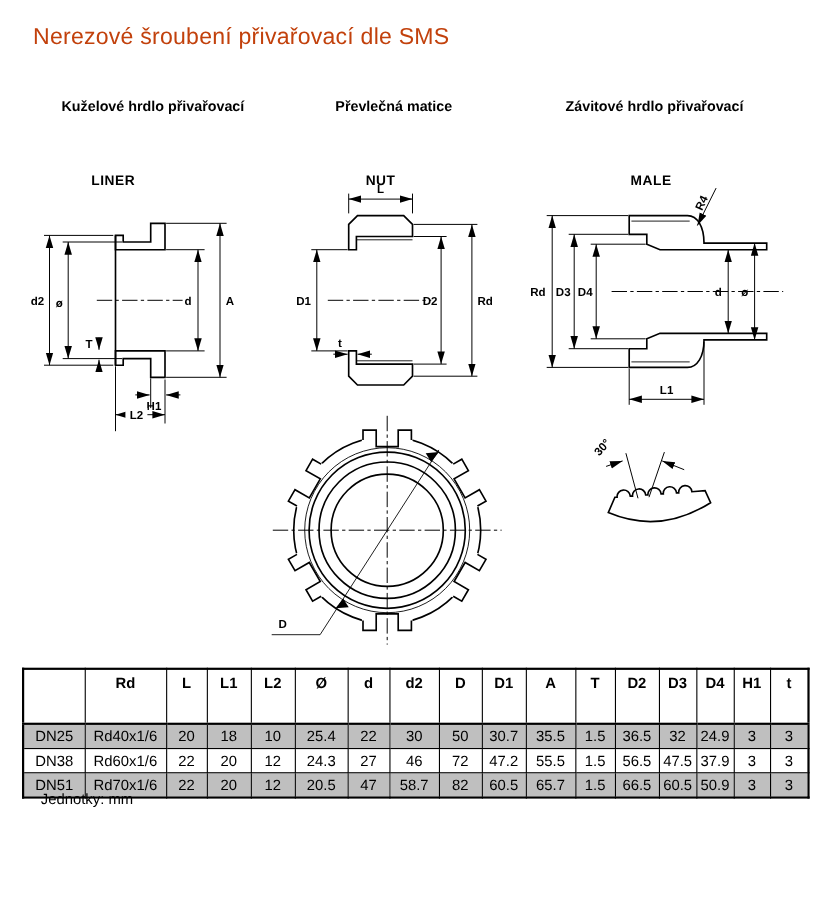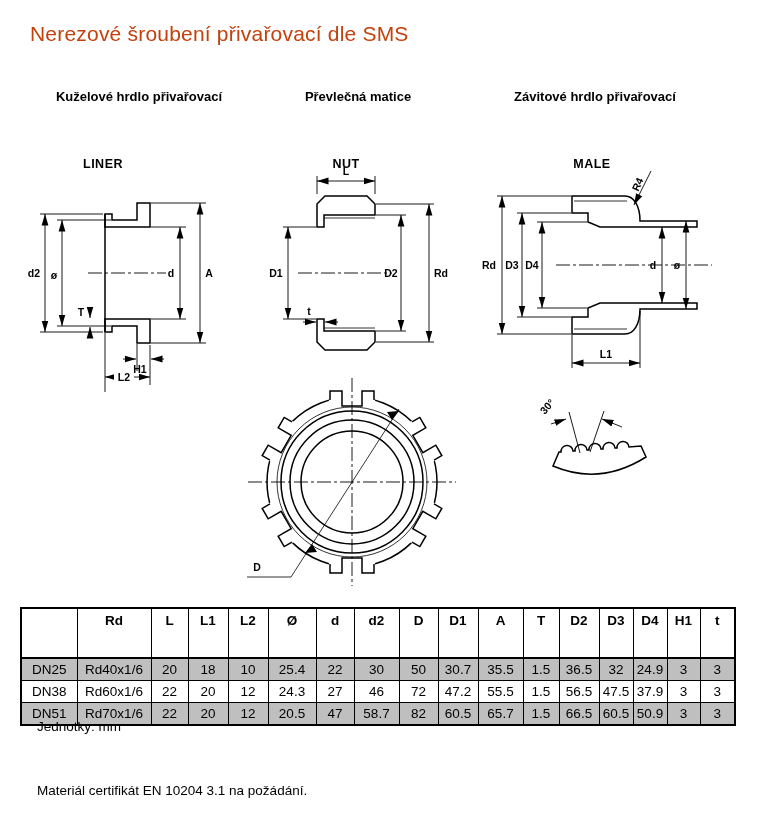--- a/index.html
+++ b/index.html
@@ -318,15 +318,14 @@
         <td>66.5</td>
         <td>60.5</td>
         <td>50.9</td>
         <td>3</td>
         <td>3</td>
       </tr>
     </tbody>
   </table>
 
   <div class="note" style="top:719px">Jednotky: mm</div>
-  <div class="note" style="top:783px">Materiál certifikát EN 10204 3.1 na požádání.</div>
 
 </div>
 
 </body></html>

